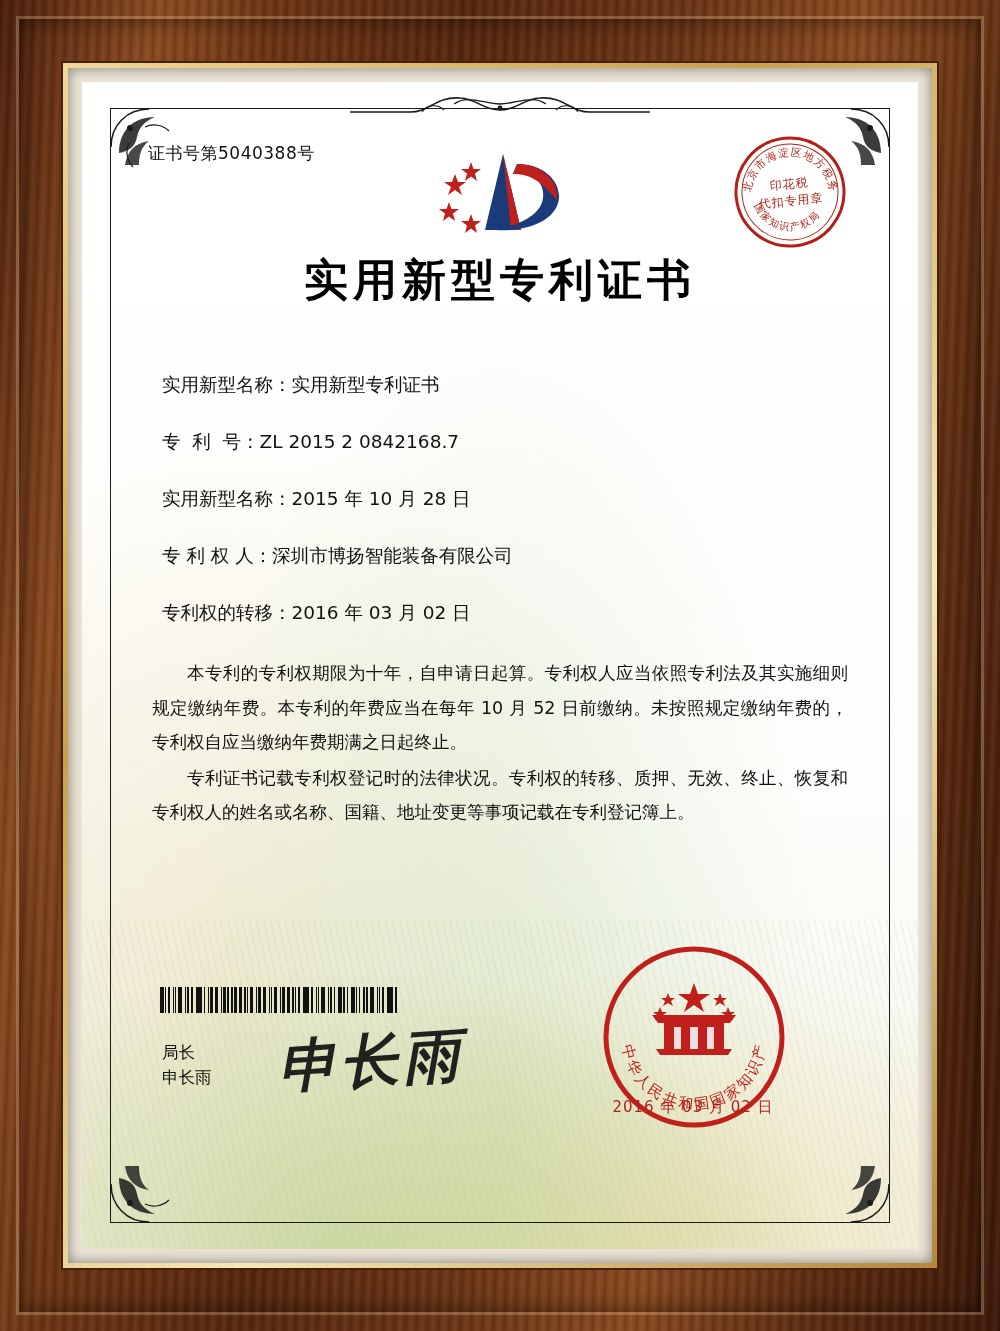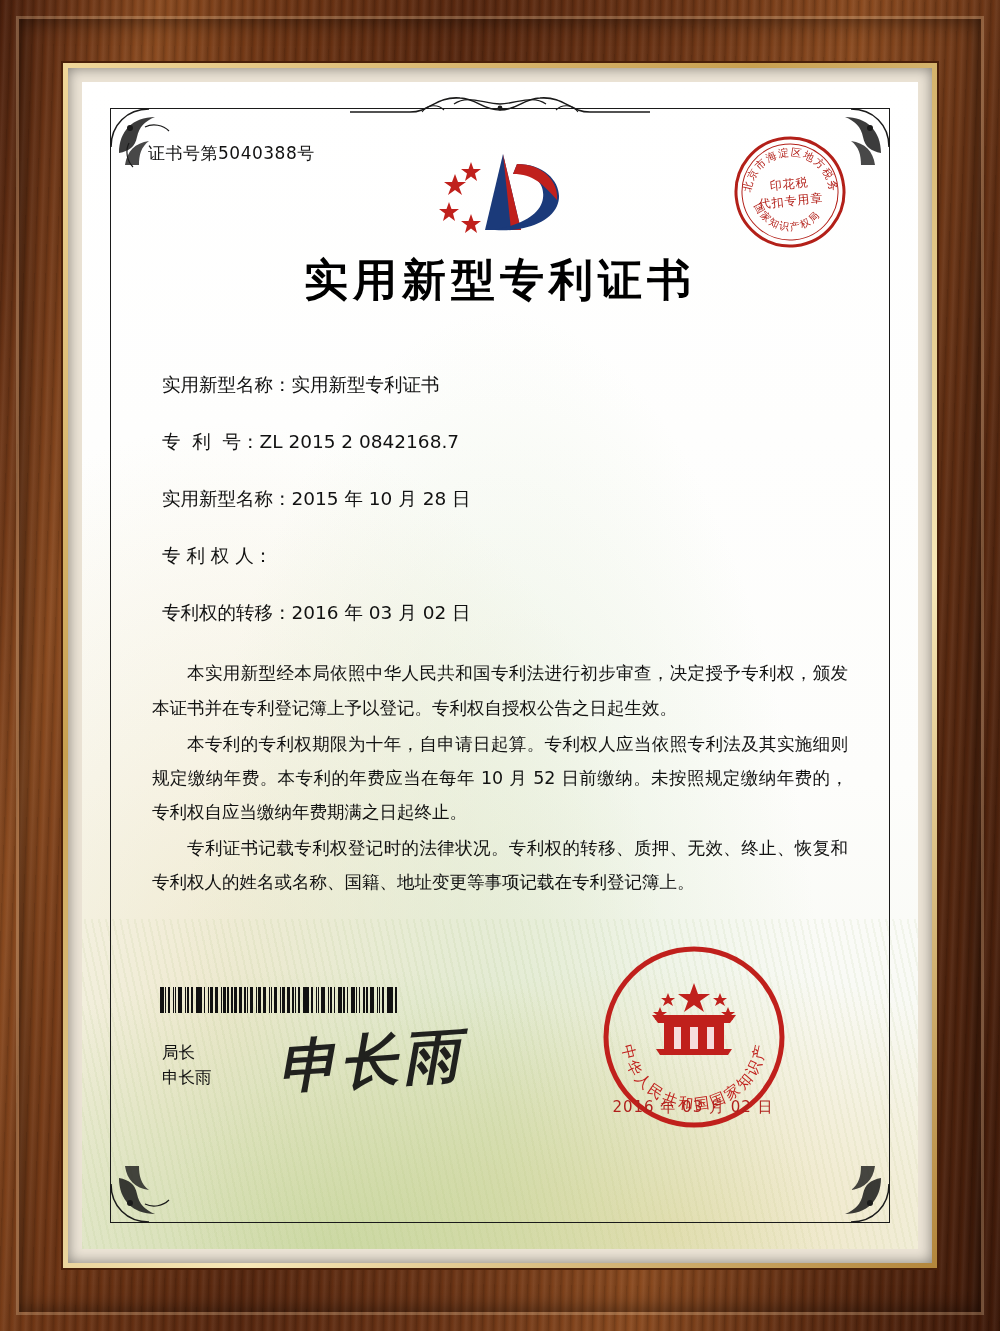--- a/index.html
+++ b/index.html
@@ -257,29 +257,29 @@
          <div class="field">
            <span class="lbl">专  利  号：</span>
            <span class="val">ZL 2015 2 0842168.7</span>
          </div>
          <div class="field">
            <span class="lbl">实用新型名称：</span>
            <span class="val">2015 年 10 月 28 日</span>
          </div>
          <div class="field">
            <span class="lbl">专 利 权 人：</span>
+           <span class="val">深圳市博扬智能装备有限公司</span>
          </div>
          <div class="field">
            <span class="lbl">专利权的转移：</span>
            <span class="val">2016 年 03 月 02 日</span>
          </div>
        </div>
 
        <div class="paras">
-         <p>本实用新型经本局依照中华人民共和国专利法进行初步审查，决定授予专利权，颁发本证书并在专利登记簿上予以登记。专利权自授权公告之日起生效。</p>
          <p>本专利的专利权期限为十年，自申请日起算。专利权人应当依照专利法及其实施细则规定缴纳年费。本专利的年费应当在每年 10 月 52 日前缴纳。未按照规定缴纳年费的，专利权自应当缴纳年费期满之日起终止。</p>
          <p>专利证书记载专利权登记时的法律状况。专利权的转移、质押、无效、终止、恢复和专利权人的姓名或名称、国籍、地址变更等事项记载在专利登记簿上。</p>
        </div>
 
        <div class="barcode" id="barcode">
               <i style="width:6px"></i>
               <i style="width:1.6px;background:transparent"></i>
               <i style="width:2px"></i>
               <i style="width:3.2px;background:transparent"></i>
               <i style="width:4px"></i>

